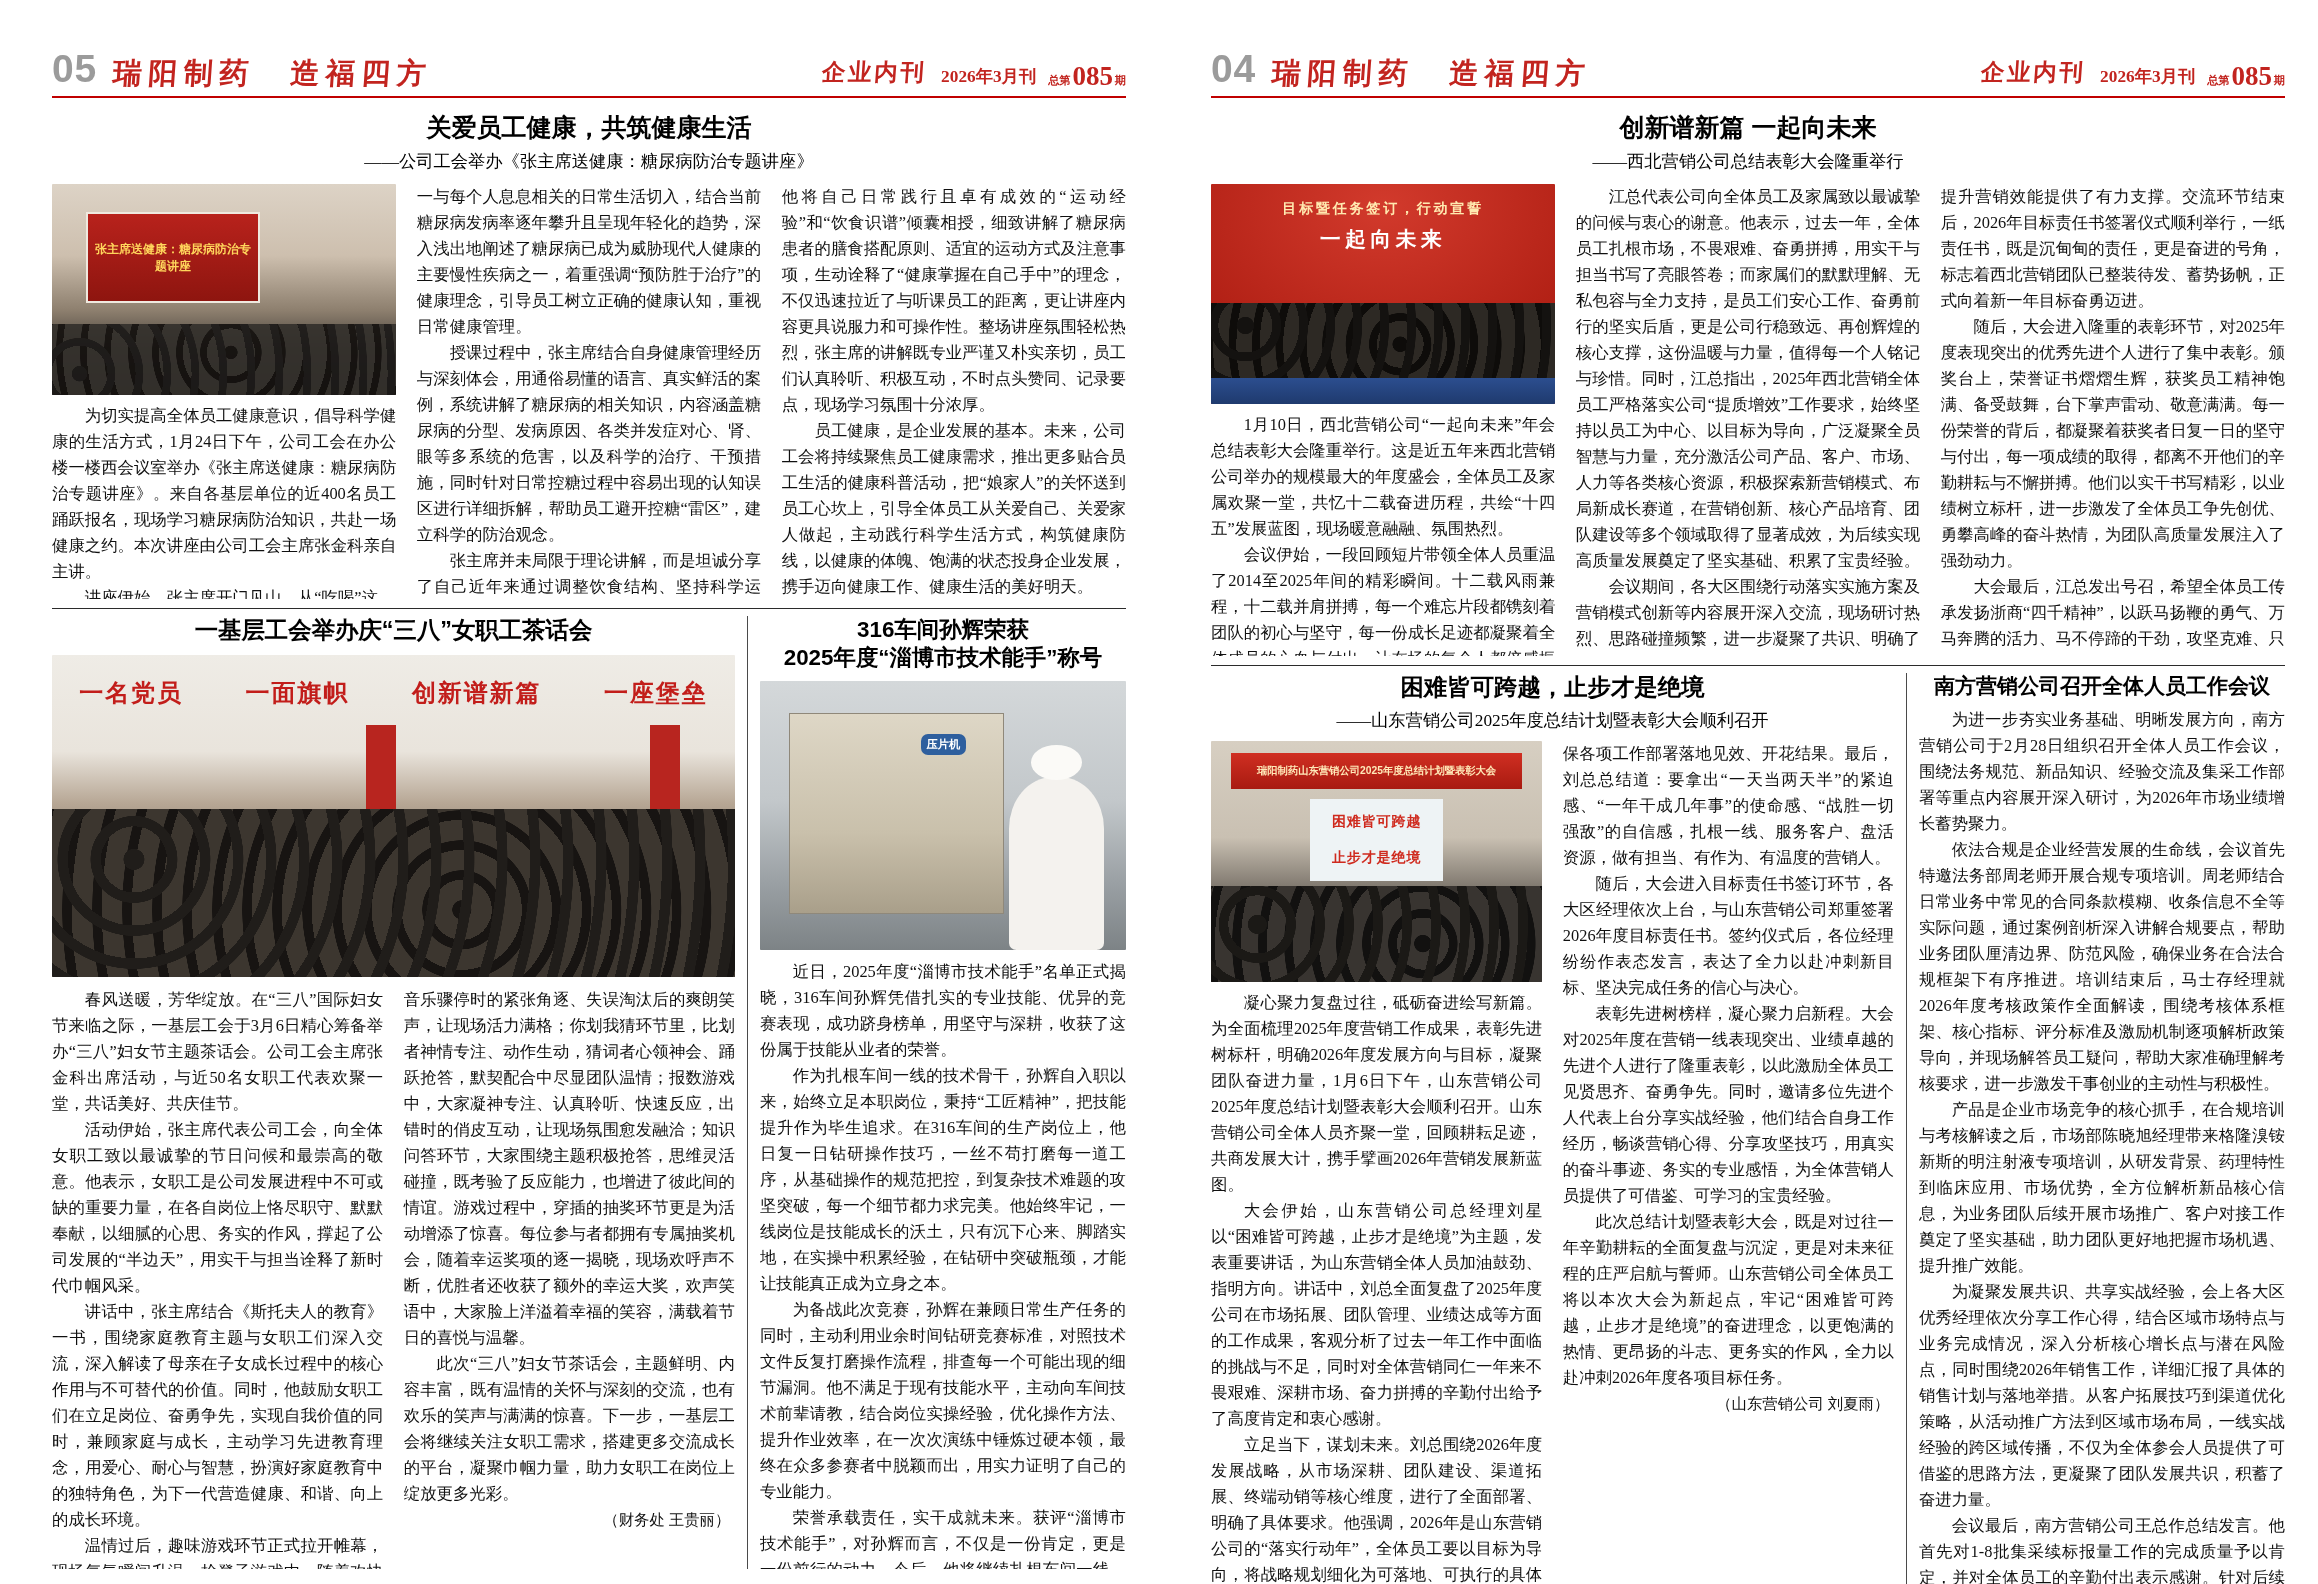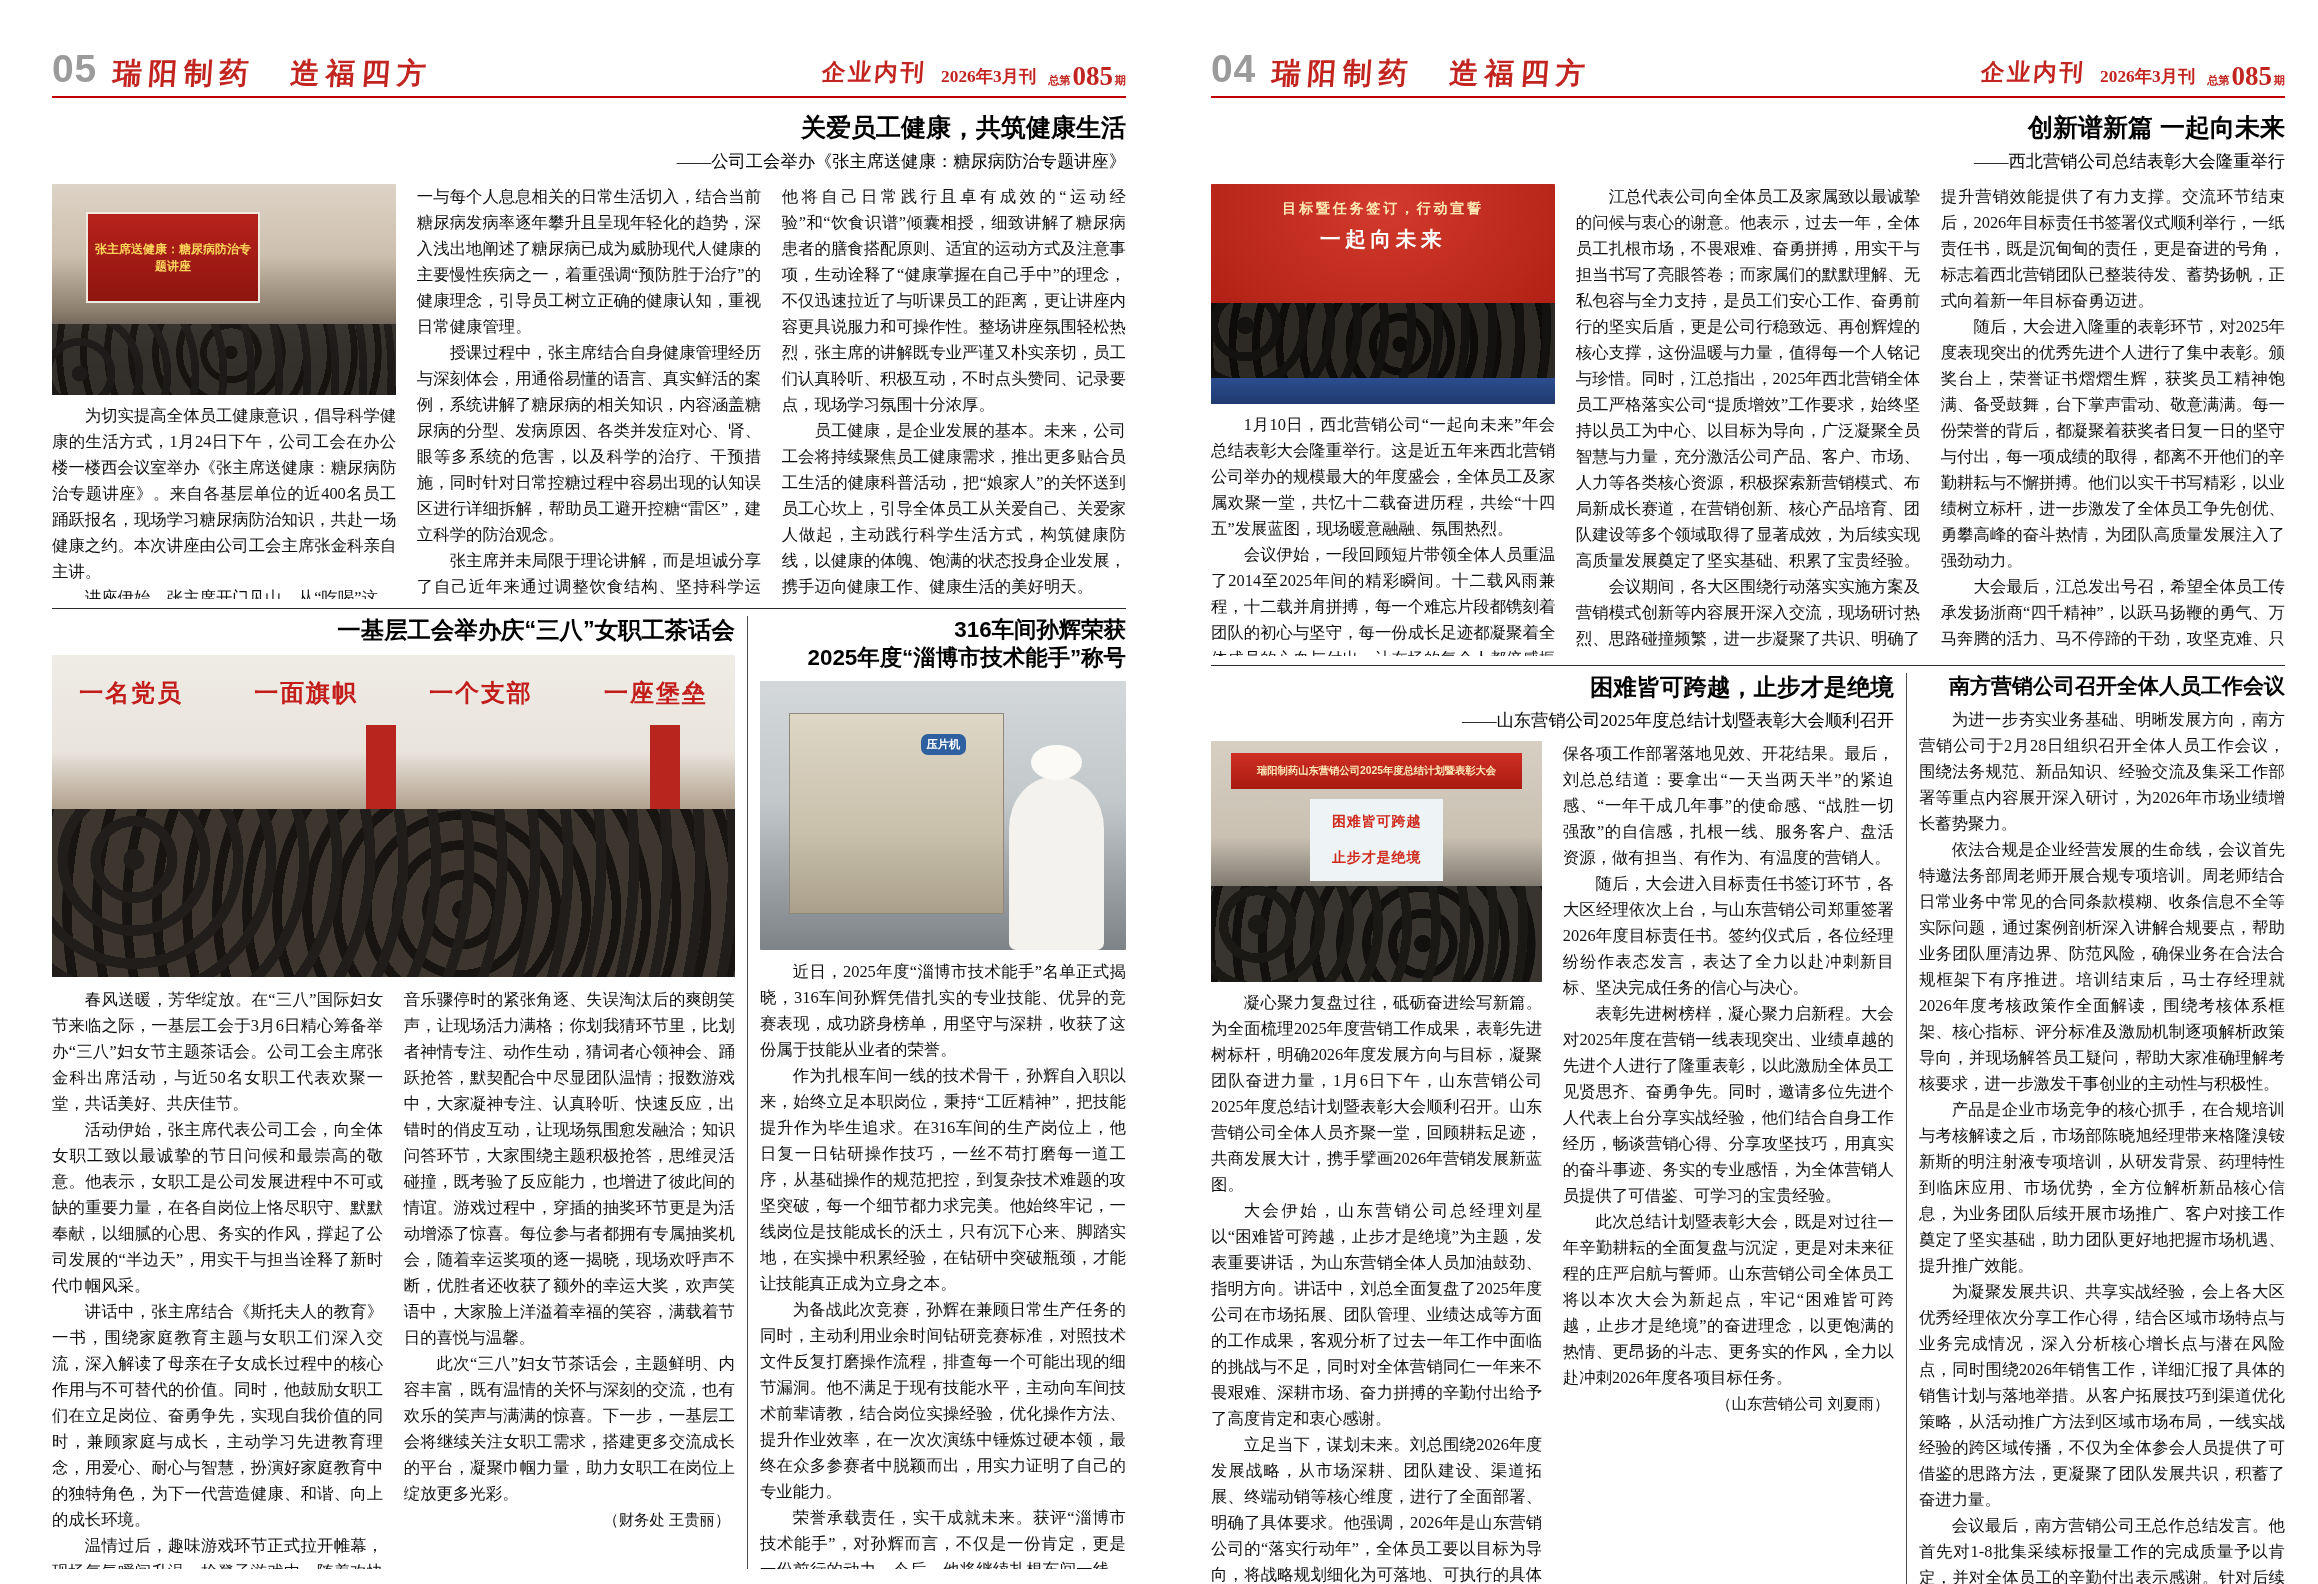--- a/index.html
+++ b/index.html
@@ -12,21 +12,21 @@
   .pageno{font-family:"Liberation Sans","DejaVu Sans",sans-serif;font-weight:bold;font-size:39px;line-height:1;color:#9b9b9b;letter-spacing:0.9px;}
   .brand{font-size:29px;line-height:1;font-weight:bold;color:#c2241f;margin-left:16px;letter-spacing:6.5px;transform:skewX(-4deg);}
   .pubinfo{margin-left:auto;display:flex;align-items:flex-end;color:#c2241f;white-space:nowrap;}
   .pubname{font-size:23.4px;font-weight:bold;letter-spacing:2.8px;transform:skewX(-4deg);}
   .pubdate{font-size:17.3px;font-weight:bold;margin-left:14px;}
   .issue{margin-left:12px;font-size:11.2px;font-weight:bold;display:flex;align-items:flex-end;}
   .issue .big{font-size:27px;line-height:.9;margin:0 1.9px;}
   .redline{height:2.8px;background:#c00000;margin-top:7.5px;}
 
   
-  .t-center{text-align:right;}
+  .t-center{text-align:center;}
   .a-title{font-family:"Liberation Sans","DejaVu Sans",sans-serif;font-weight:bold;font-size:25px;line-height:1.25;color:#000;}
   .a-sub{font-size:17.3px;margin-top:5.6px;color:#000;}
   .para{font-size:16.4px;line-height:26px;text-align:justify;margin:0;color:#101010;}
   .ind{text-indent:2em;}
   .byline{font-size:15.4px;text-align:right;margin:2.8px 4.7px 0 0;}
   .cols3{display:flex;gap:20.6px;margin-top:11.2px;overflow:hidden;}
   .cols2{display:flex;gap:20.6px;overflow:hidden;}
   .col{flex:1;min-width:0;}
   .section-rule{height:0.9px;background:#2b2b2b;}
   .vdiv{width:0.9px;background:#4a4a4a;margin:0 12px;}
@@ -119,21 +119,21 @@
 
     <div class="section-rule" style="margin:8.4px 0 7.5px 0;"></div>
 
     <div style="display:flex;height:953px;overflow:hidden;">
       <div style="width:683px;flex:none;">
         <div class="a-title t-center" style="font-size:23.4px;">一基层工会举办庆“三八”女职工茶话会</div>
         <div class="photo" id="ph2">
           <div class="slogan">
             <span>一名党员</span>
             <span>一面旗帜</span>
-            <span>一个支部</span>
+            <span>创新谱新篇</span>
             <span>一座堡垒</span>
           </div>
           <div class="pillar" style="left:46%;"></div>
           <div class="pillar" style="right:8%;"></div>
           <div class="heads"></div>
         </div>
         <div class="cols2">
           <div class="col">
             <p class="para ind">春风送暖，芳华绽放。在“三八”国际妇女节来临之际，一基层工会于3月6日精心筹备举办“三八”妇女节主题茶话会。公司工会主席张金科出席活动，与近50名女职工代表欢聚一堂，共话美好、共庆佳节。</p>
             <p class="para ind">活动伊始，张主席代表公司工会，向全体女职工致以最诚挚的节日问候和最崇高的敬意。他表示，女职工是公司发展进程中不可或缺的重要力量，在各自岗位上恪尽职守、默默奉献，以细腻的心思、务实的作风，撑起了公司发展的“半边天”，用实干与担当诠释了新时代巾帼风采。</p>

